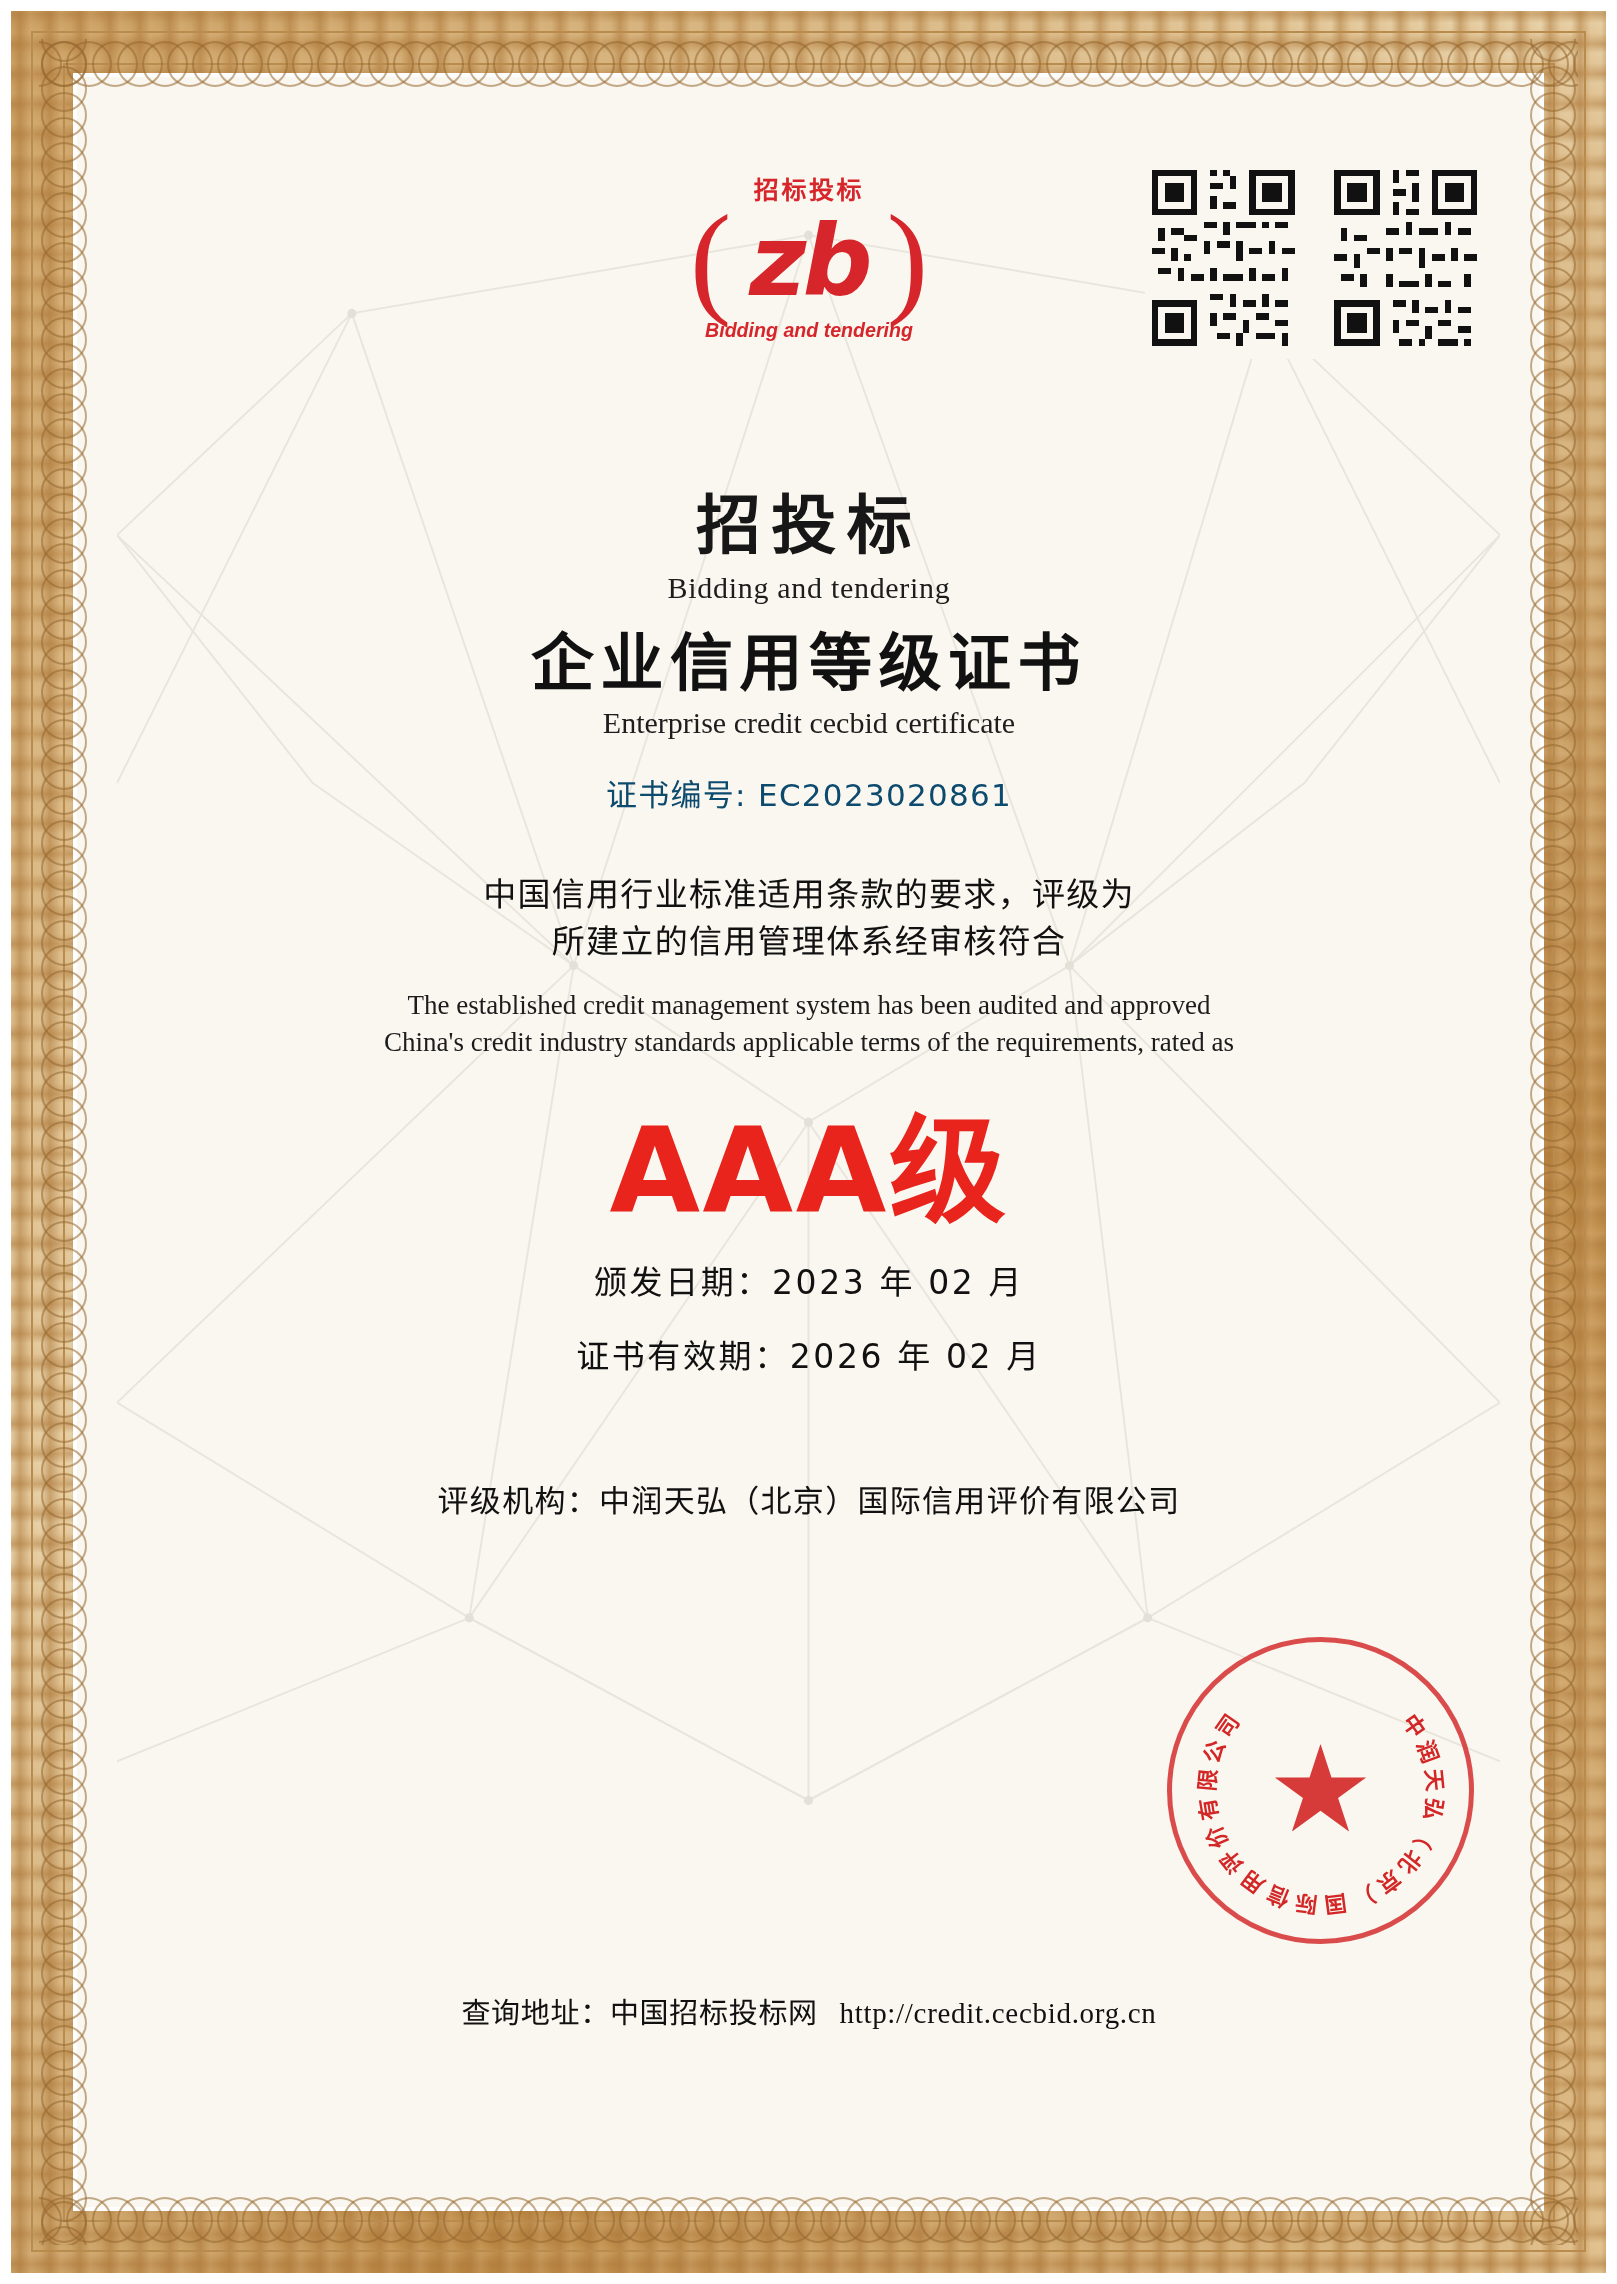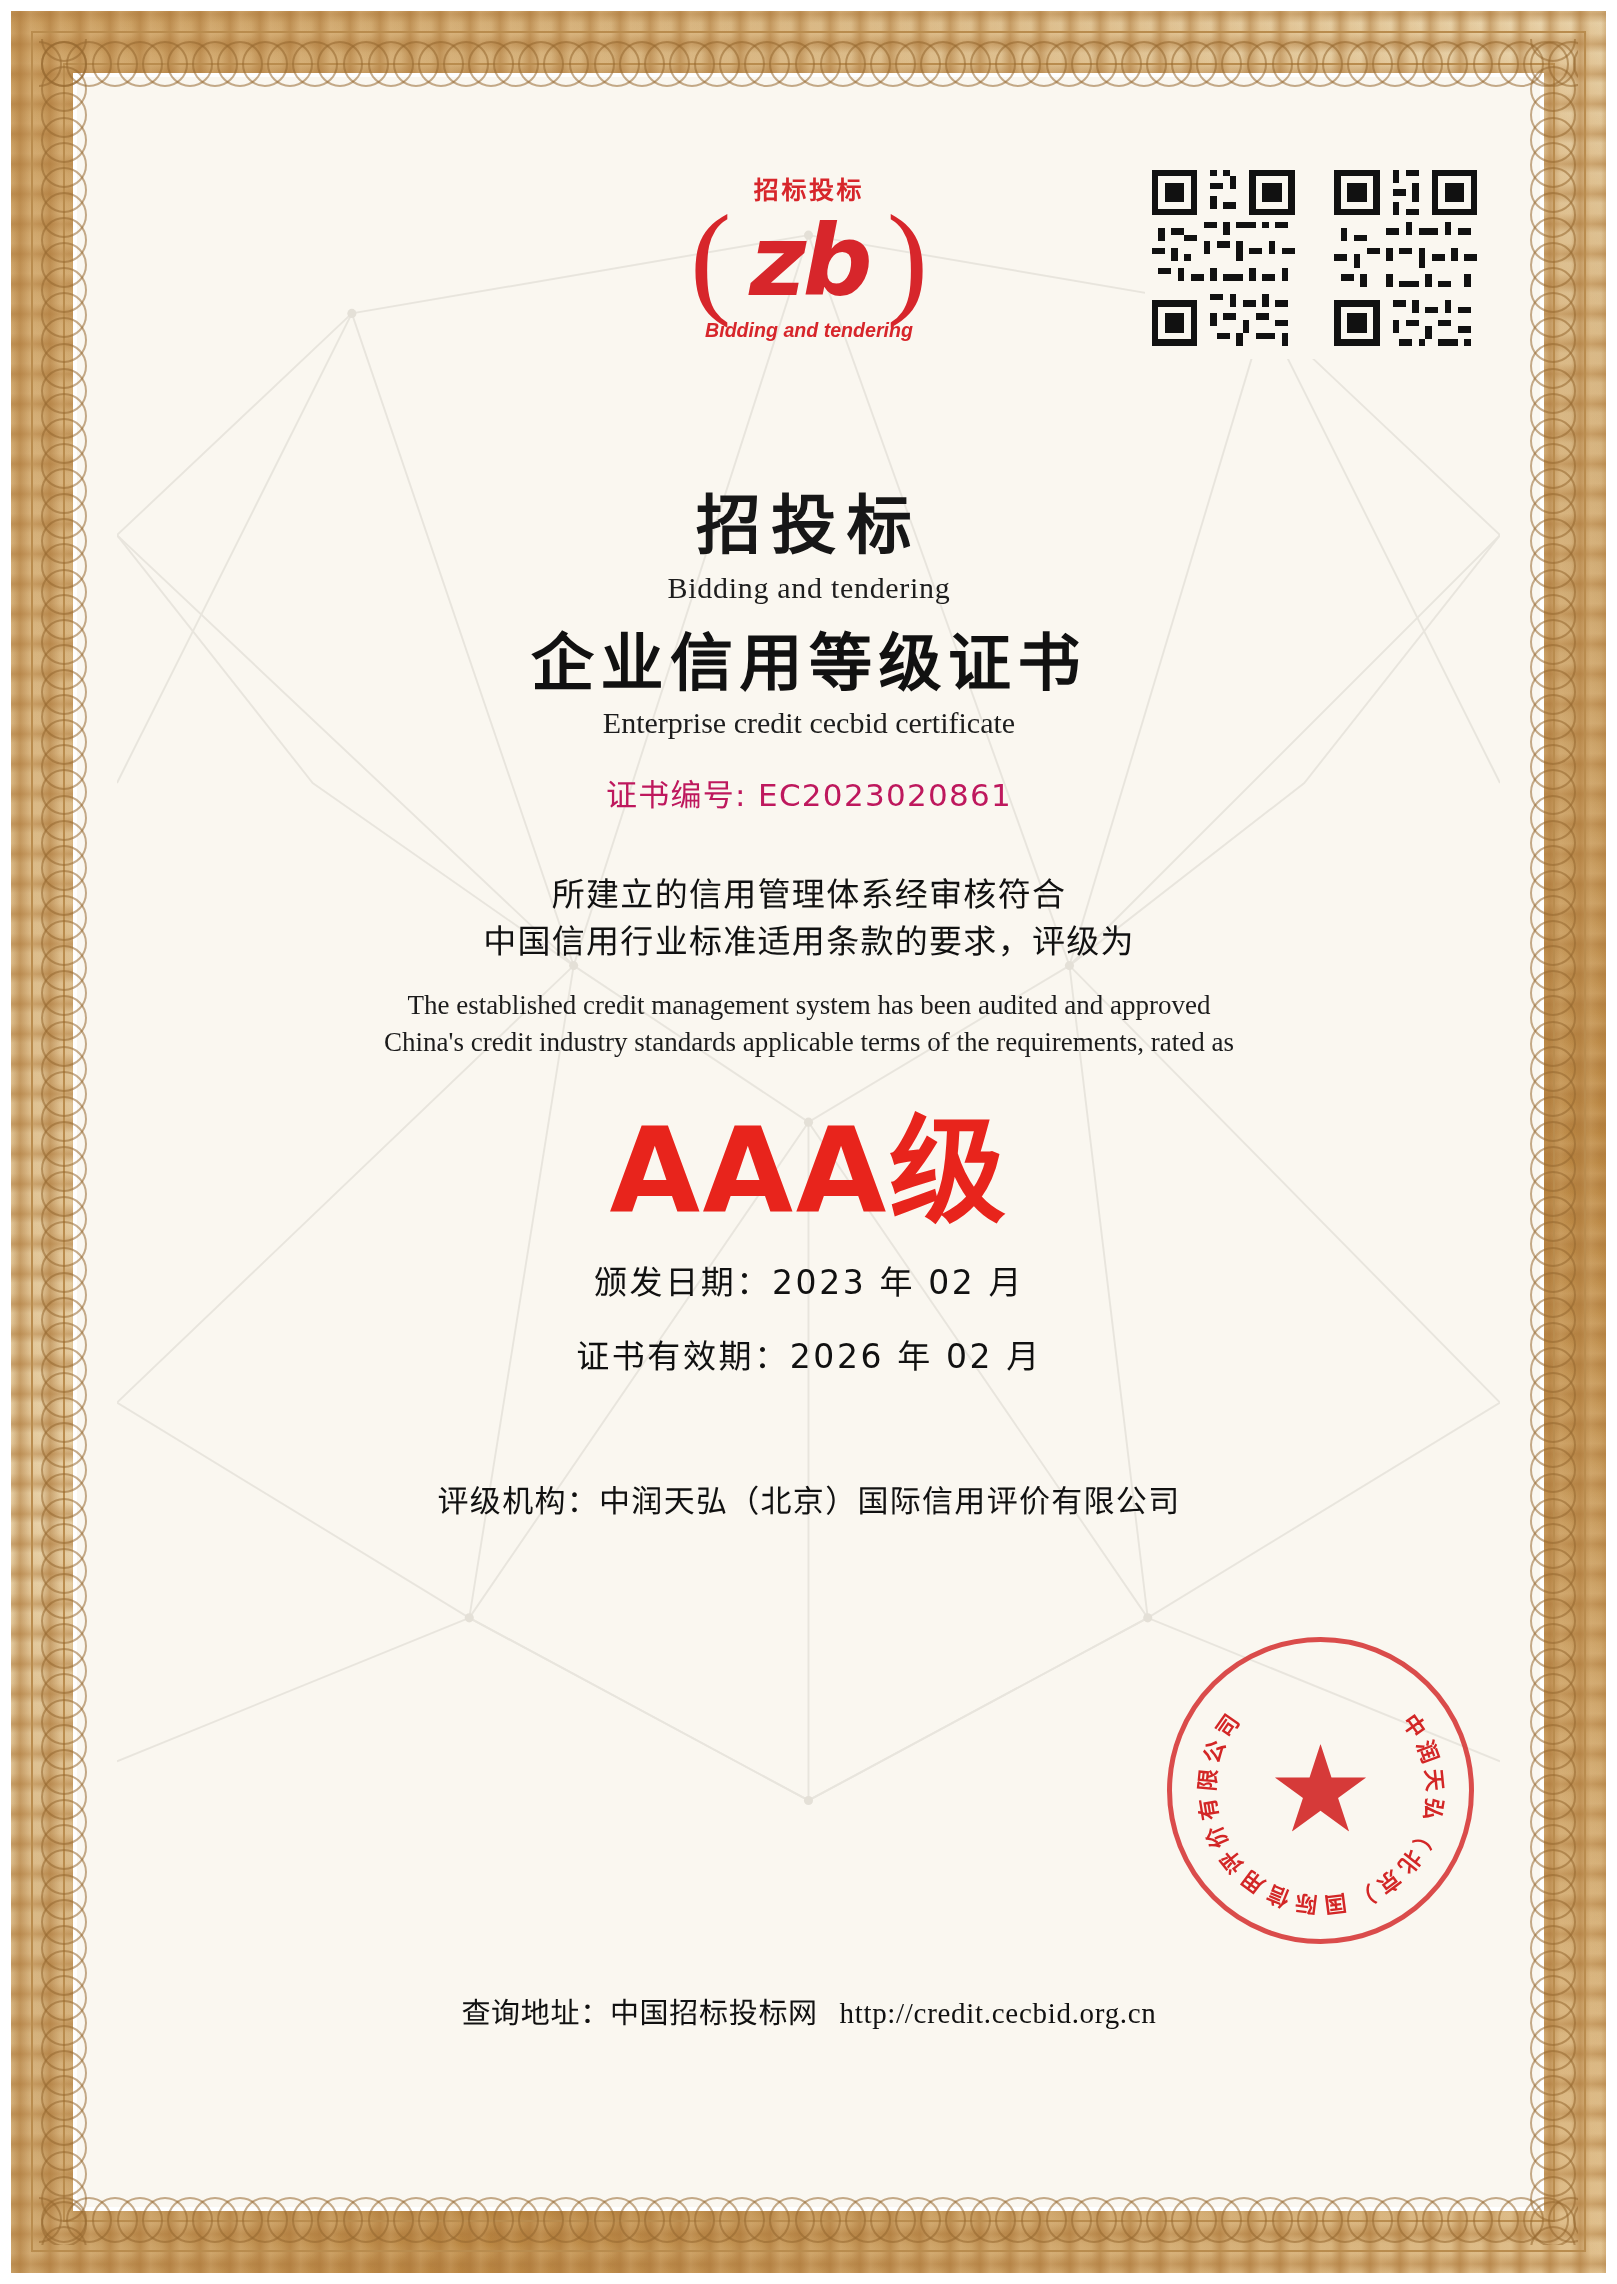--- a/index.html
+++ b/index.html
@@ -176,21 +176,21 @@
     line-height: 72px;
   }
   .t-en-2 {
     font-size: 30px;
     color: #1d1d1d;
     font-family: "Liberation Serif", serif;
     margin-top: 6.5px;
   }
   .cert-no {
     font-size: 31px;
-    color: #be185d;
+    color: #0c4a6e;
     margin-top: 30px;
     font-family: "DejaVu Sans", sans-serif;
     letter-spacing: 1.3px;
   }
   .company {
     font-size: 60px;
     font-weight: bold;
     color: #0d0d0d;
     margin-top: 60px;
     letter-spacing: 3.9px;
@@ -796,22 +796,22 @@
       <div class="t-en-1">Bidding and tendering</div>
       <div class="t-cn-2">企业信用等级证书</div>
       <div class="t-en-2">Enterprise credit cecbid certificate</div>
     </div>
 
     <div class="cert-no">证书编号: EC2023020861</div>
 
 
 
     <div class="stmt-cn">
+      <div>中国信用行业标准适用条款的要求，评级为</div>
       <div>所建立的信用管理体系经审核符合</div>
-      <div>中国信用行业标准适用条款的要求，评级为</div>
     </div>
 
     <div class="stmt-en">
       <div>The established credit management system has been audited and approved</div>
       <div>China's credit industry standards applicable terms of the requirements, rated as</div>
     </div>
 
     <div class="grade">AAA级</div>
 
     <div class="date-line">颁发日期：2023 年 02 月</div>

